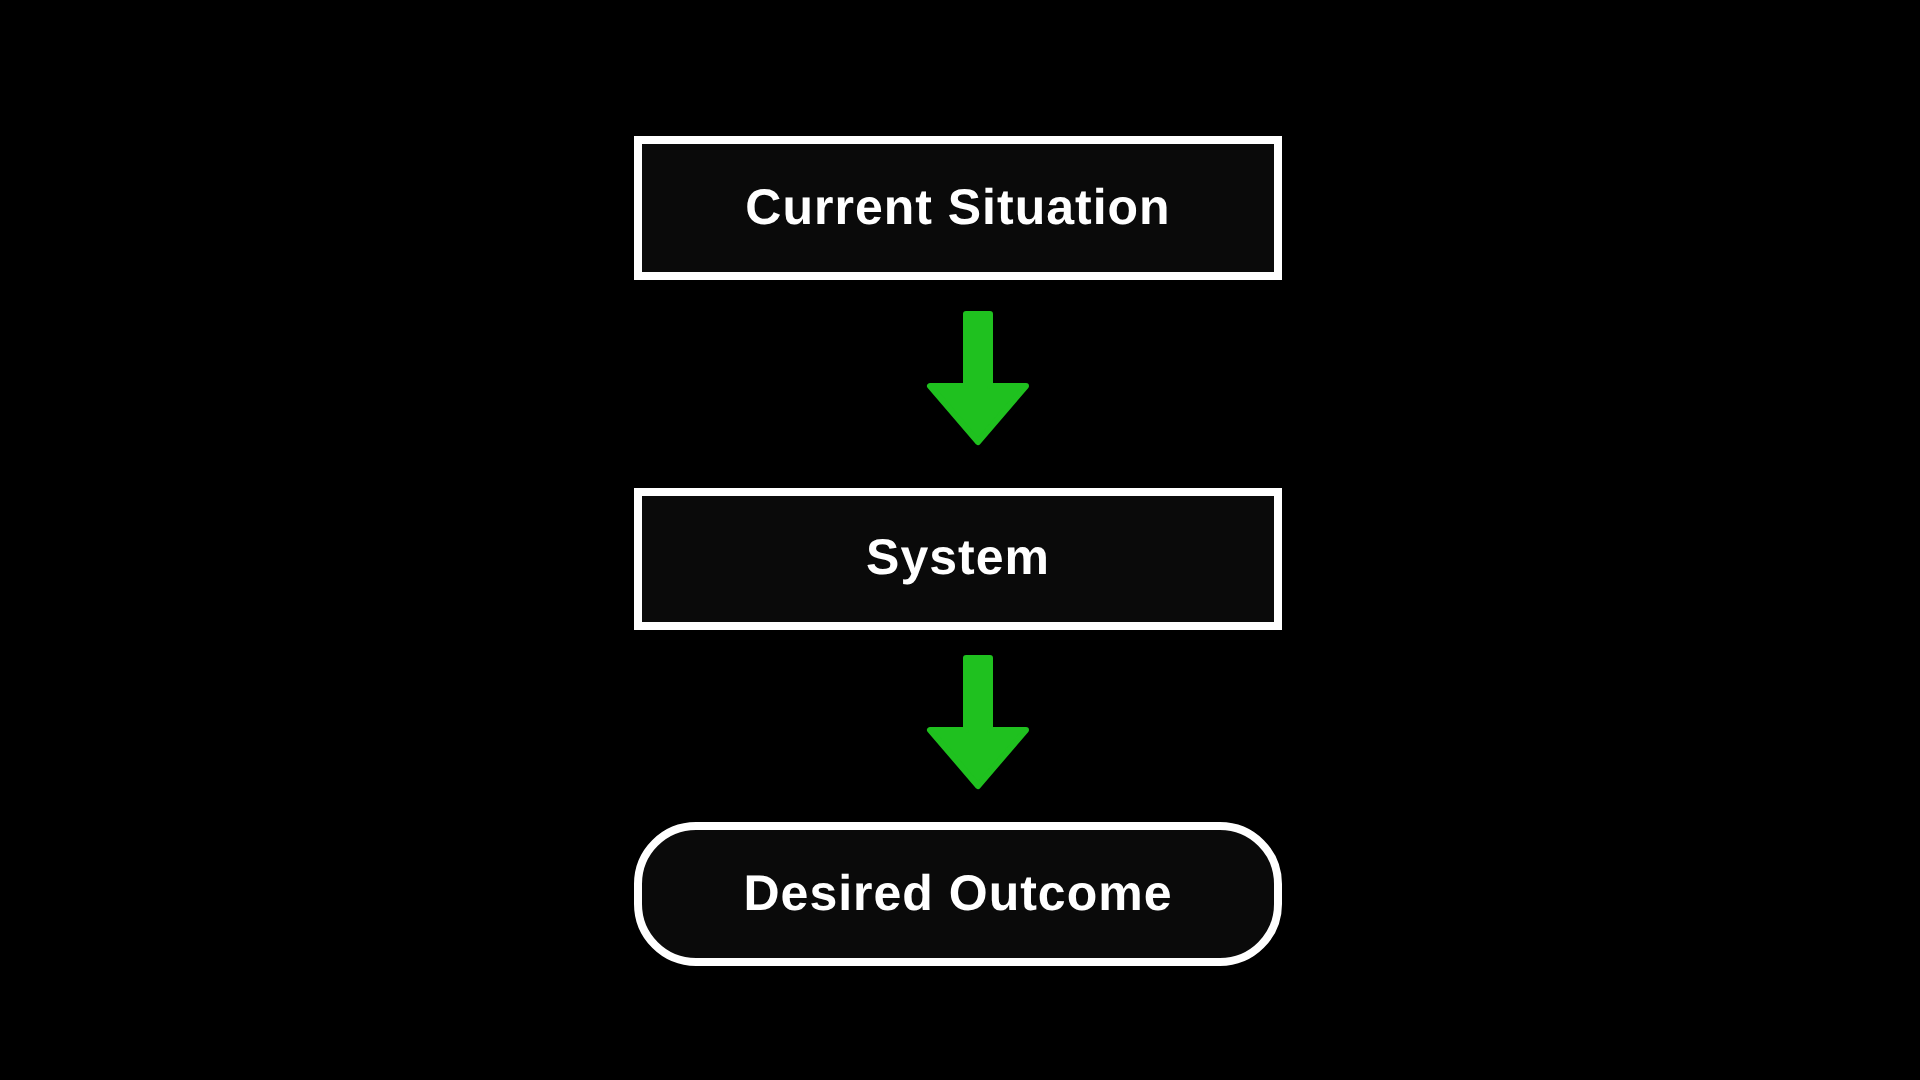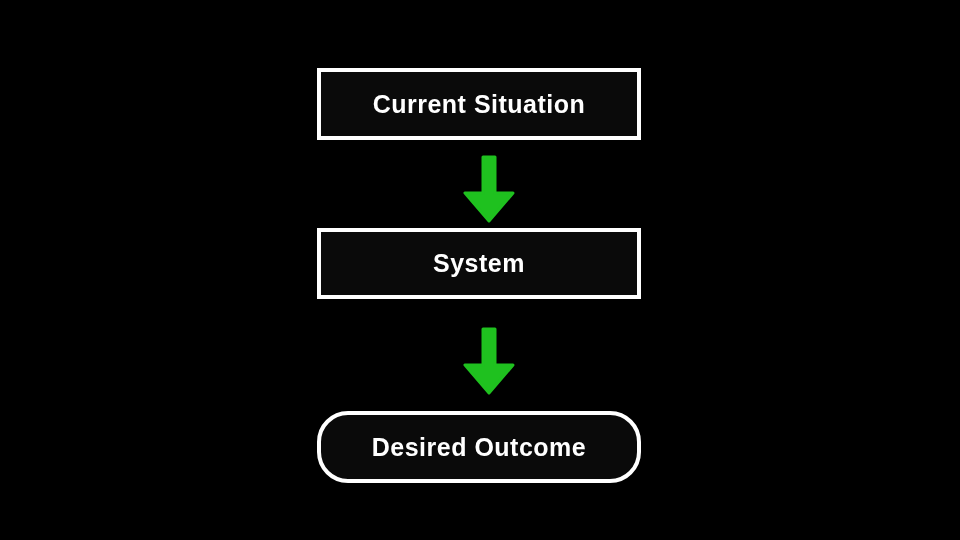--- a/index.html
+++ b/index.html
@@ -32,21 +32,21 @@
     justify-content: center;
   }
   .flow-node .node-label {
     color: #ffffff;
     font-size: 25px;
     font-weight: 700;
     letter-spacing: 0.5px;
     white-space: nowrap;
   }
   .node-1 { top: 68px; }
-  .node-2 { top: 228px; height: 71px; }
+  .node-2 { top: 244px; height: 71px; }
   .node-3 { top: 411px; border-radius: 31px; }
   .arrow {
     position: absolute;
     left: 463px;
     width: 52px;
     height: 68px;
   }
   .arrow-1 { top: 155px; }
   .arrow-2 { top: 327px; }
 </style>

